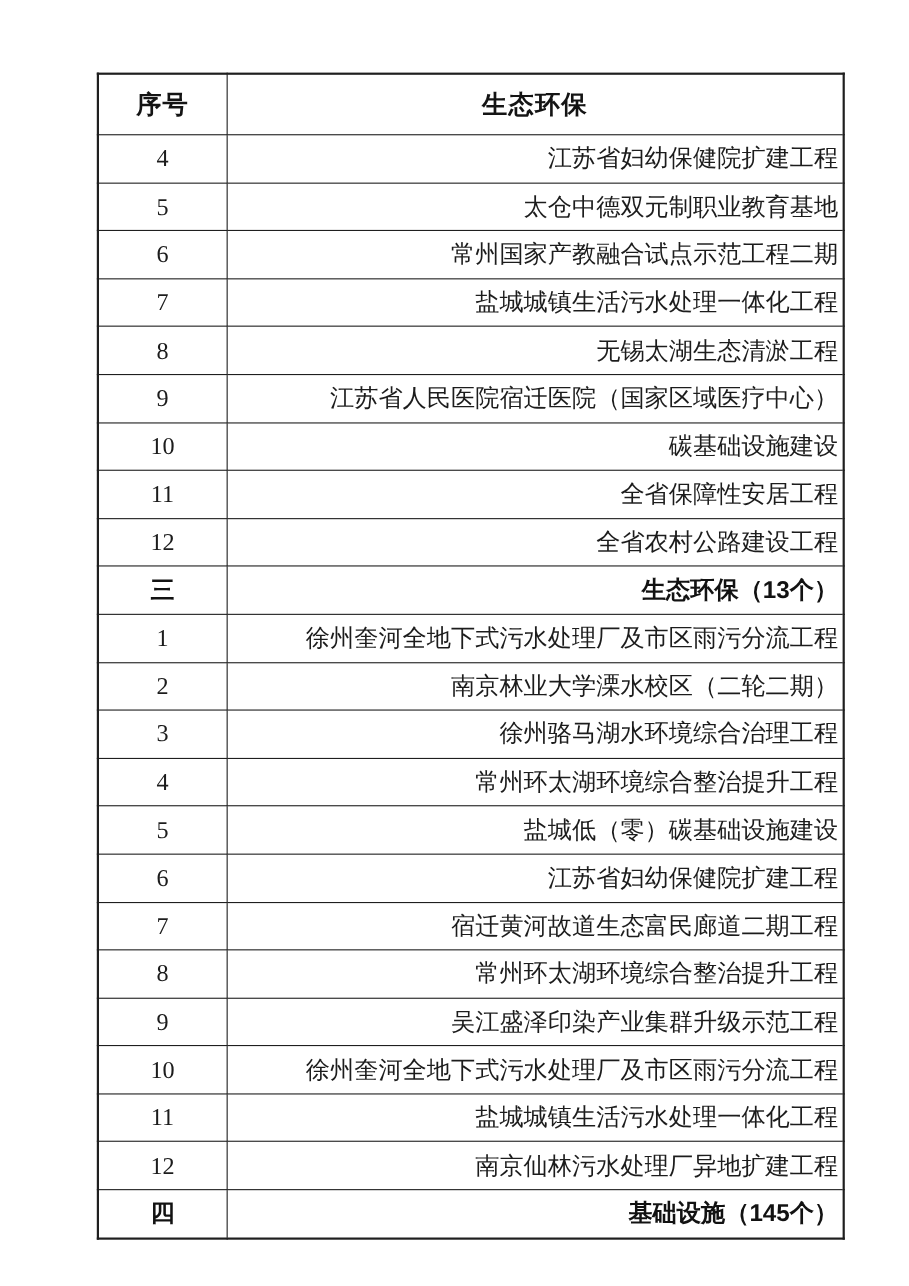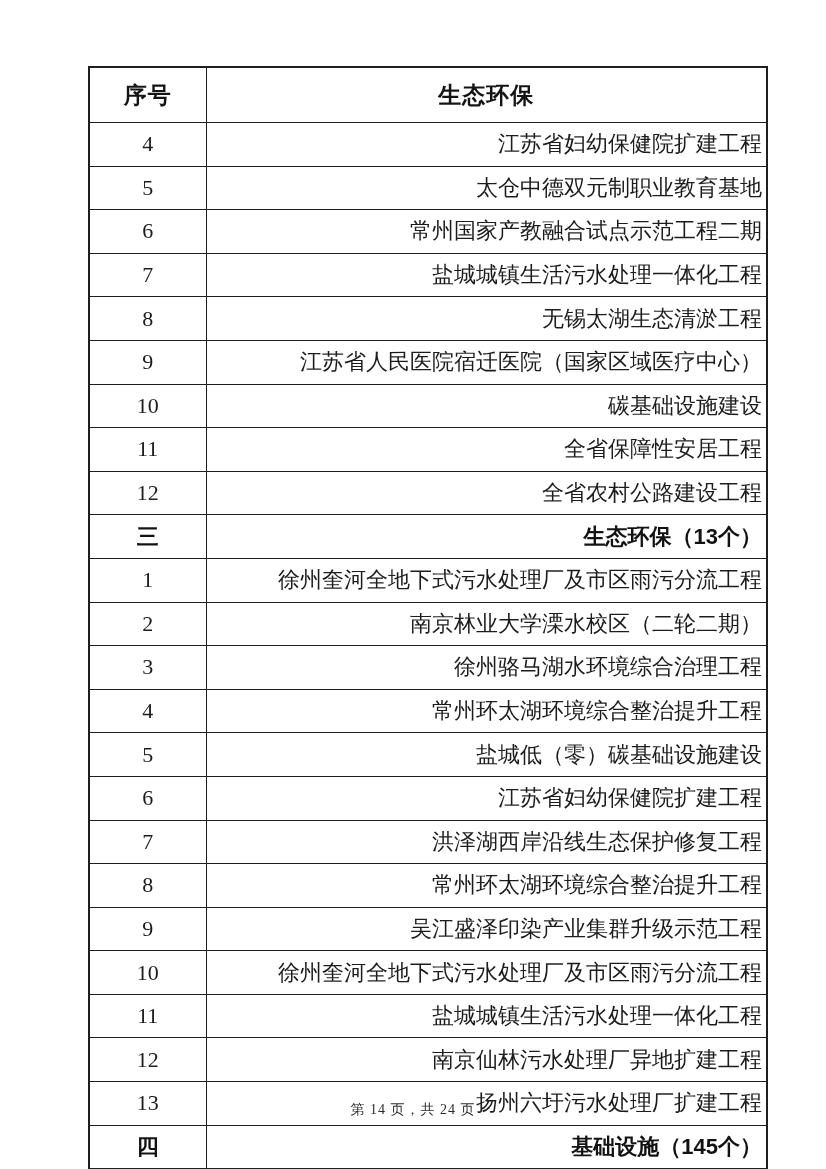--- a/index.html
+++ b/index.html
@@ -154,21 +154,21 @@
         <tr>
           <td class="serial">5</td>
           <td class="name">盐城低（零）碳基础设施建设</td>
         </tr>
         <tr>
           <td class="serial">6</td>
           <td class="name">江苏省妇幼保健院扩建工程</td>
         </tr>
         <tr>
           <td class="serial">7</td>
-          <td class="name">洪泽湖西岸沿线生态保护修复工程</td>
+          <td class="name">宿迁黄河故道生态富民廊道二期工程</td>
         </tr>
         <tr>
           <td class="serial">8</td>
           <td class="name">常州环太湖环境综合整治提升工程</td>
         </tr>
         <tr>
           <td class="serial">9</td>
           <td class="name">吴江盛泽印染产业集群升级示范工程</td>
         </tr>
         <tr>
@@ -176,26 +176,21 @@
           <td class="name">徐州奎河全地下式污水处理厂及市区雨污分流工程</td>
         </tr>
         <tr>
           <td class="serial">11</td>
           <td class="name">盐城城镇生活污水处理一体化工程</td>
         </tr>
         <tr>
           <td class="serial">12</td>
           <td class="name">南京仙林污水处理厂异地扩建工程</td>
         </tr>
-        <tr>
-          <td class="serial">13</td>
-          <td class="name">扬州六圩污水处理厂扩建工程</td>
-        </tr>
         <tr class="section">
           <td class="serial">四</td>
           <td class="name">基础设施（145个）</td>
         </tr>
       </tbody>
   </table>
 
-  <div class="page-footer">第 14 页，共 24 页</div>
 
 </div>
 
 </body></html>

